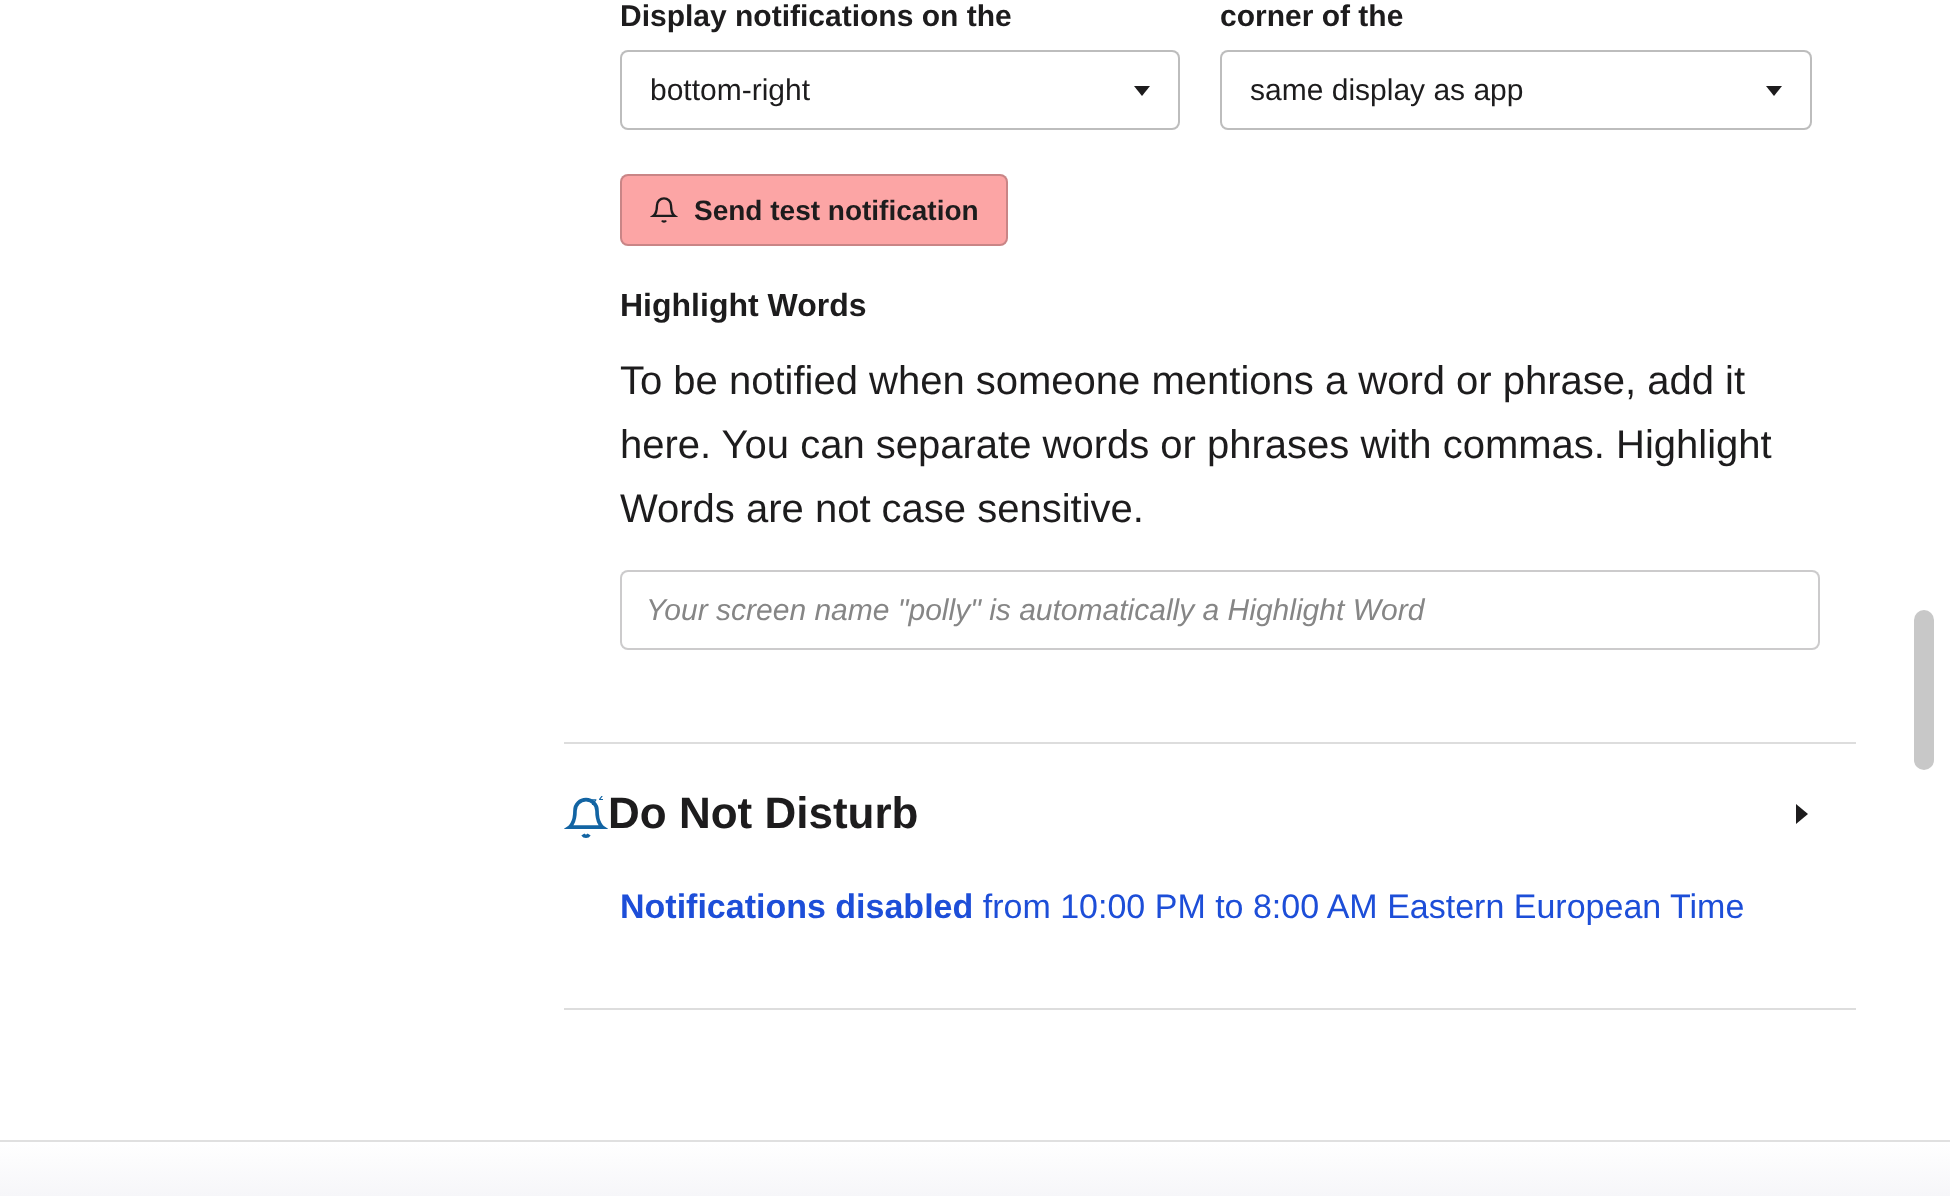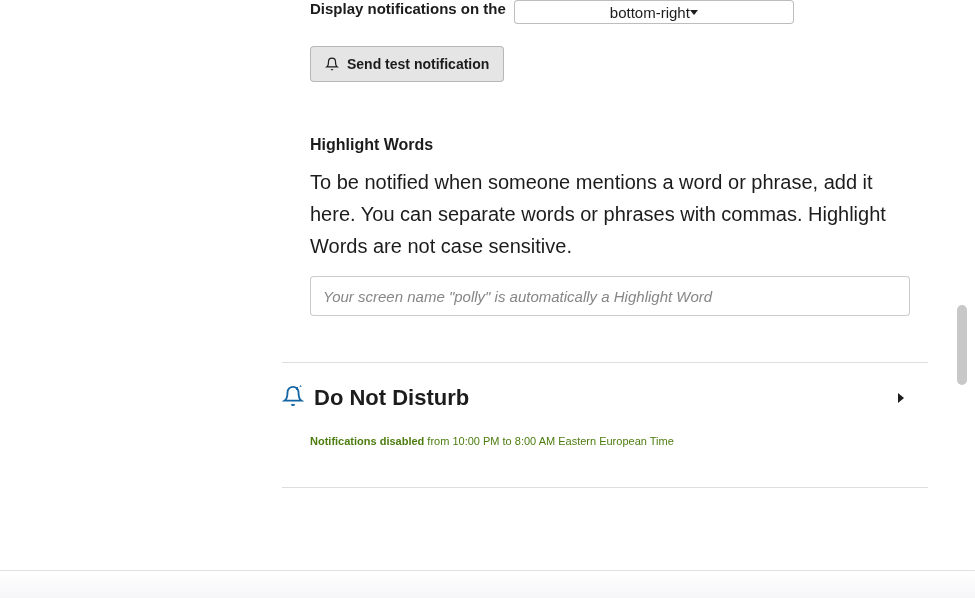--- a/index.html
+++ b/index.html
@@ -46,36 +46,36 @@
       color: #1d1c1d;
     }
     .display-row {
       display: flex;
       align-items: flex-start;
       gap: 20px;
       padding-left: 28px;
     }
     .display-col {
       display: flex;
-      flex-direction: row;
+      flex-direction: column;
       gap: 8px;
     }
     .display-label {
       font-size: 15px;
       font-weight: 700;
       color: #1d1c1d;
     }
     .select-box {
       border: 1px solid #1d1c1d4a;
       border-radius: 4px;
-      height: 24px;
+      height: 40px;
       padding: 0 14px;
       display: flex;
       align-items: center;
-      justify-content: center;
+      justify-content: space-between;
       background: #fff;
       cursor: pointer;
     }
     .select-box.pos { width: 280px; }
     .select-box.disp { width: 296px; }
     .select-text {
       font-size: 15px;
       color: #1d1c1d;
     }
     .chevron-down {
@@ -84,33 +84,33 @@
       border-left: 4px solid transparent;
       border-right: 4px solid transparent;
       border-top: 5px solid #1d1c1d;
     }
     .test-btn {
       margin-top: 22px;
       margin-left: 28px;
       height: 36px;
       border: 1px solid #1d1c1d3a;
       border-radius: 4px;
-      background: #e5e5e5;
+      background: #fca5a5;
       padding: 0 14px;
       display: inline-flex;
       align-items: center;
       gap: 8px;
       cursor: pointer;
       font-size: 14px;
       font-weight: 700;
       color: #1d1c1d;
     }
     .bell-icon svg { display: block; }
     .hw-section {
-      margin-top: 54px;
+      margin-top: 22px;
       padding-left: 28px;
     }
     .hw-title {
       font-size: 16px;
       font-weight: 700;
       color: #1d1c1d;
       margin-bottom: 12px;
     }
     .hw-desc {
       font-size: 20px;
@@ -140,22 +140,22 @@
       margin-left: 0;
       margin-right: 4px;
     }
     .dnd-section {
       margin-top: 22px;
       padding-left: 0;
       position: relative;
     }
     .dnd-header {
       display: flex;
-      align-items: flex-start;
-      gap: 10px;
+      align-items: flex-end;
+      gap: 0;
       cursor: pointer;
     }
     .dnd-icon {
       color: #1264a3;
     }
     .dnd-icon svg { display: block; }
     .dnd-title {
       font-size: 22px;
       font-weight: 800;
       color: #1d1c1d;
@@ -166,22 +166,22 @@
       top: 8px;
       width: 0;
       height: 0;
       border-top: 5px solid transparent;
       border-bottom: 5px solid transparent;
       border-left: 6px solid #1d1c1d;
     }
     .dnd-body {
       margin-top: 24px;
       padding-left: 28px;
-      font-size: 11px;
-      color: #4d7c0f;
+      font-size: 17px;
+      color: #1d4ed8;
     }
     .dnd-strong {
       font-weight: 700;
     }
     .divider2 {
       height: 1px;
       background: #ddd;
       margin-top: 40px;
       margin-left: 0;
       margin-right: 4px;
@@ -216,20 +216,27 @@
 <body>
 
 <div class="content">
 
 
   <div class="display-row">
     <div class="display-col">
       <span class="display-label">Display notifications on the</span>
       <div class="select-box pos">
         <span class="select-text">bottom-right</span>
+        <span class="chevron-down"></span>
+      </div>
+    </div>
+    <div class="display-col">
+      <span class="display-label">corner of the</span>
+      <div class="select-box disp">
+        <span class="select-text">same display as app</span>
         <span class="chevron-down"></span>
       </div>
     </div>
   </div>
 
   <button class="test-btn">
     <span class="bell-icon">
       <svg width="14" height="14" viewBox="0 0 24 24" fill="none" stroke="#1d1c1d" stroke-width="2">
         <path d="M18 8a6 6 0 0 0-12 0c0 7-3 9-3 9h18s-3-2-3-9"></path>
         <path d="M13.7 21a2 2 0 0 1-3.4 0"></path>

